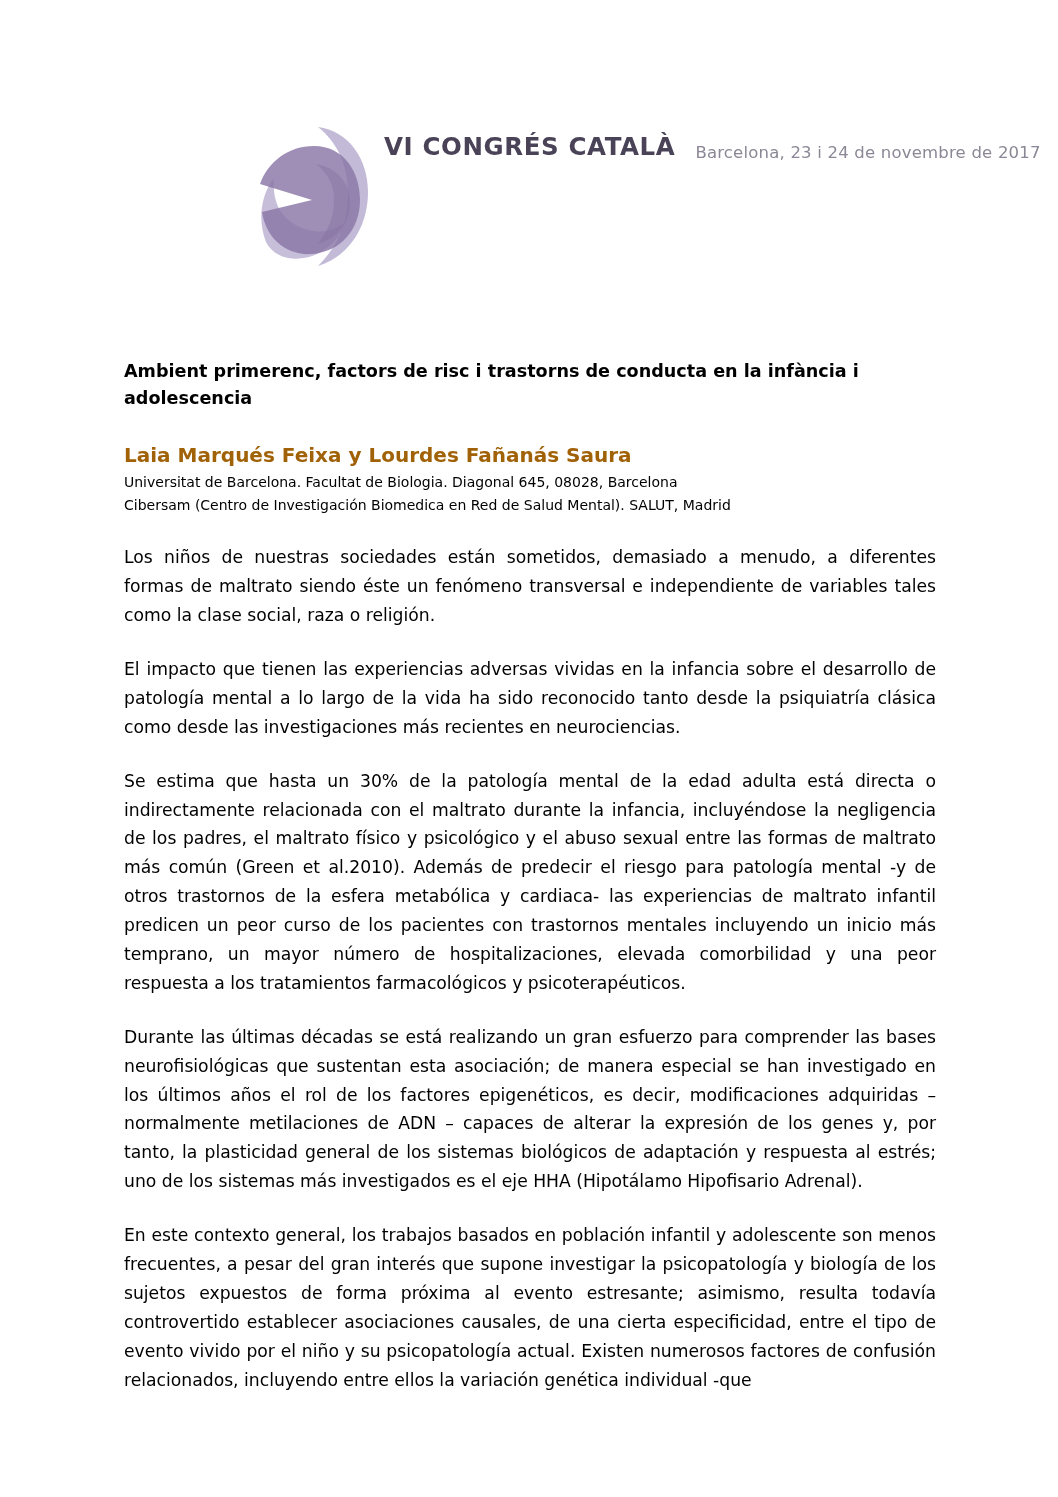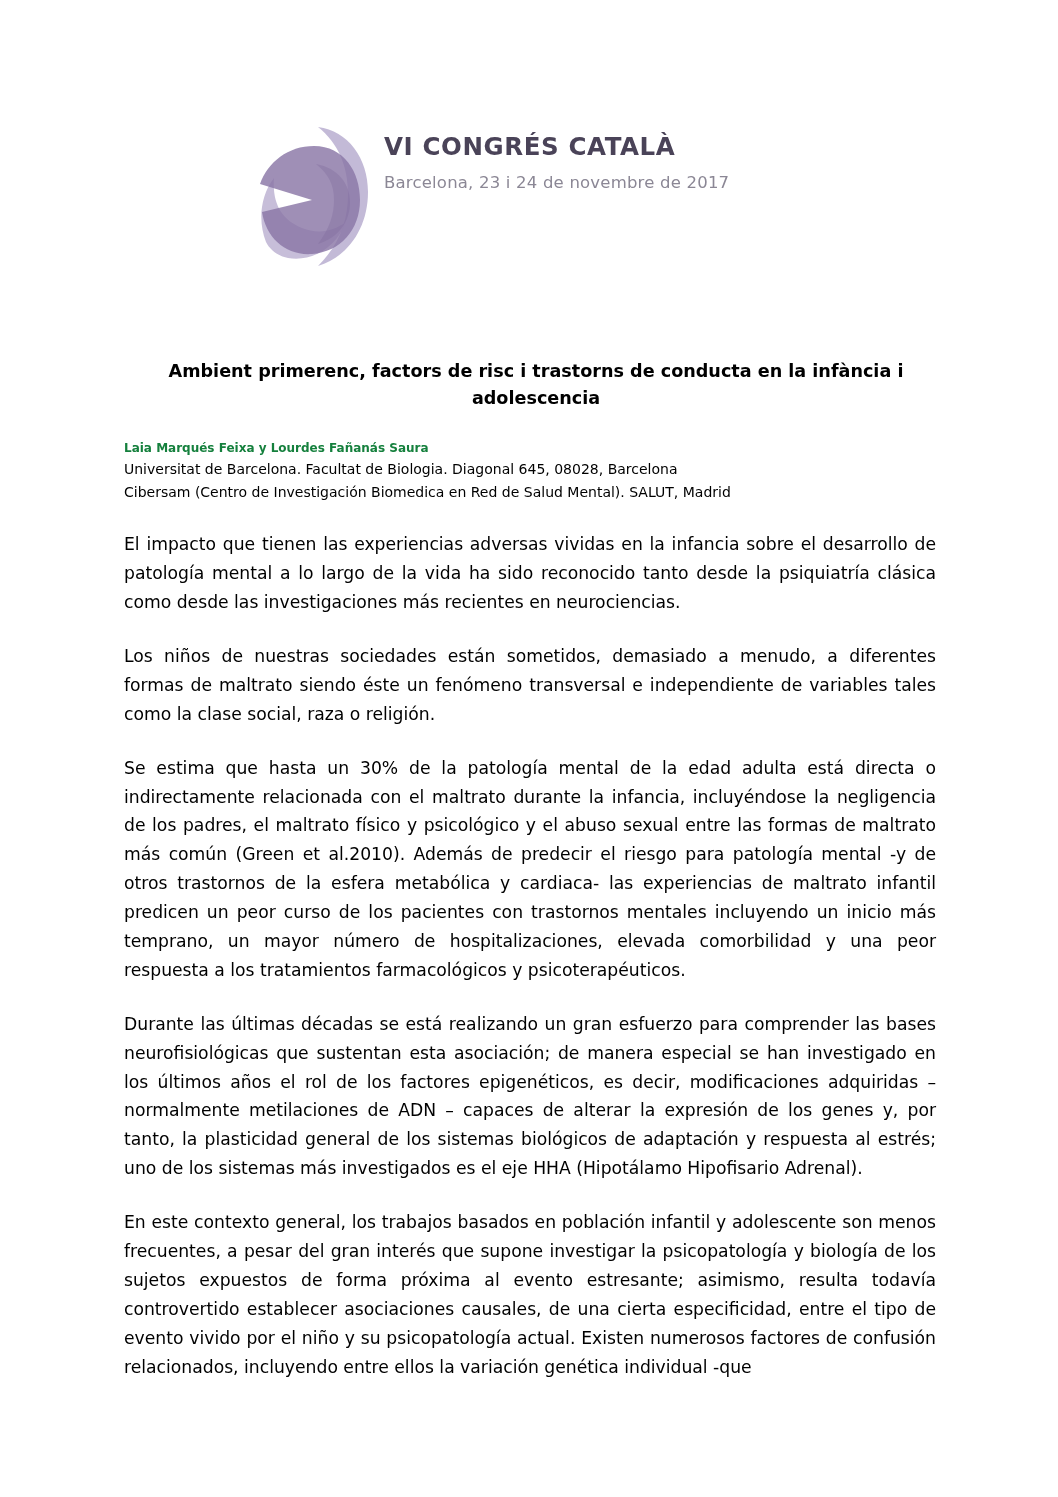--- a/index.html
+++ b/index.html
@@ -37,21 +37,21 @@
   .logo-mark svg {
     display: block;
     width: 122px;
     height: 150px;
   }
 
   .logo-text {
     margin-left: 6px;
     padding-top: 8px;
     display: flex;
-    flex-direction: column;
+    flex-direction: row;
   }
   .logo-line1,
   .logo-line2 {
     font-family: "DejaVu Sans", sans-serif;
     font-weight: 700;
     font-size: 24.5px;
     letter-spacing: 0.6px;
     line-height: 1.24;
     color: #4a4358;
     white-space: nowrap;
@@ -67,49 +67,50 @@
   }
   .logo-line4 {
     font-family: "DejaVu Sans", sans-serif;
     font-weight: 400;
     font-size: 16.5px;
     letter-spacing: 0.2px;
     line-height: 1.6;
     margin-top: 8px;
     color: #8b8795;
     white-space: nowrap;
+    margin-left: 20px;
   }
 
   
   .doc-body {
     position: absolute;
     left: 124px;
     top: 358px;
     width: 812px;
   }
 
   .doc-title {
     font-family: "DejaVu Sans", sans-serif;
     font-weight: 700;
     font-size: 17.6px;
     line-height: 1.55;
     color: #000000;
-    margin: 0 0 26px 12px;
-    text-align: center;
+    margin: 0 0 26px 0;
+    text-align: left;
   }
 
   .author-block {
     margin: 0 0 27px 0;
   }
   .authors {
     font-family: "DejaVu Sans", sans-serif;
     font-weight: 700;
-    font-size: 12px;
+    font-size: 20px;
     line-height: 1.62;
-    color: #15803d;
+    color: #a16207;
   }
   .affiliation {
     font-family: "DejaVu Sans", sans-serif;
     font-weight: 400;
     font-size: 14px;
     line-height: 1.62;
     color: #000000;
   }
 
   p.para {
@@ -156,19 +157,19 @@
 <div class="doc-body">
 
   <h1 class="doc-title">Ambient primerenc, factors de risc i trastorns de conducta en la infància i adolescencia</h1>
 
   <div class="author-block">
     <div class="authors">Laia Marqués Feixa y Lourdes Fañanás Saura</div>
     <div class="affiliation">Universitat de Barcelona. Facultat de Biologia. Diagonal 645, 08028, Barcelona</div>
     <div class="affiliation">Cibersam (Centro de Investigación Biomedica en Red de Salud Mental). SALUT, Madrid</div>
   </div>
 
+  <p class="para">Los niños de nuestras sociedades están sometidos, demasiado a menudo, a diferentes formas de maltrato siendo éste  un fenómeno transversal e independiente de variables tales como la clase social, raza o religión.</p>
   <p class="para">El impacto que tienen las experiencias adversas vividas en la infancia  sobre el  desarrollo de patología mental a lo largo de la vida ha sido reconocido tanto desde la psiquiatría clásica como desde las investigaciones más recientes en neurociencias.</p>
-  <p class="para">Los niños de nuestras sociedades están sometidos, demasiado a menudo, a diferentes formas de maltrato siendo éste  un fenómeno transversal e independiente de variables tales como la clase social, raza o religión.</p>
   <p class="para">Se estima que hasta un 30% de la patología mental de la edad adulta está directa o indirectamente relacionada con el maltrato durante la infancia, incluyéndose la negligencia de los padres,  el maltrato físico y psicológico y el abuso sexual entre las formas de maltrato más común  (Green et al.2010).  Además de predecir el riesgo para patología mental  -y de otros trastornos  de la esfera metabólica y cardiaca- las experiencias de maltrato infantil predicen un peor curso de los pacientes con trastornos mentales incluyendo un inicio más temprano, un mayor número de hospitalizaciones, elevada comorbilidad y una peor respuesta a los tratamientos farmacológicos y psicoterapéuticos.</p>
   <p class="para">Durante las últimas décadas se está realizando un gran esfuerzo para comprender las bases neurofisiológicas que sustentan esta asociación; de manera especial se han investigado en los últimos años el rol de los factores epigenéticos, es decir, modificaciones adquiridas – normalmente metilaciones de ADN – capaces de alterar la expresión de los genes y, por tanto, la plasticidad general de los sistemas biológicos de adaptación y respuesta al estrés; uno de los sistemas más investigados es el eje HHA (Hipotálamo Hipofisario Adrenal).</p>
   <p class="para last">En este contexto general, los trabajos basados en población infantil y adolescente son menos frecuentes, a pesar del gran interés que supone investigar la psicopatología y biología de los sujetos expuestos de forma próxima al evento estresante; asimismo,  resulta todavía controvertido establecer asociaciones causales, de una cierta especificidad, entre el tipo de evento vivido por el niño y su psicopatología actual.  Existen numerosos factores de confusión relacionados, incluyendo entre ellos la variación genética individual    -que</p>
 
 </div>
 
 </body></html>

